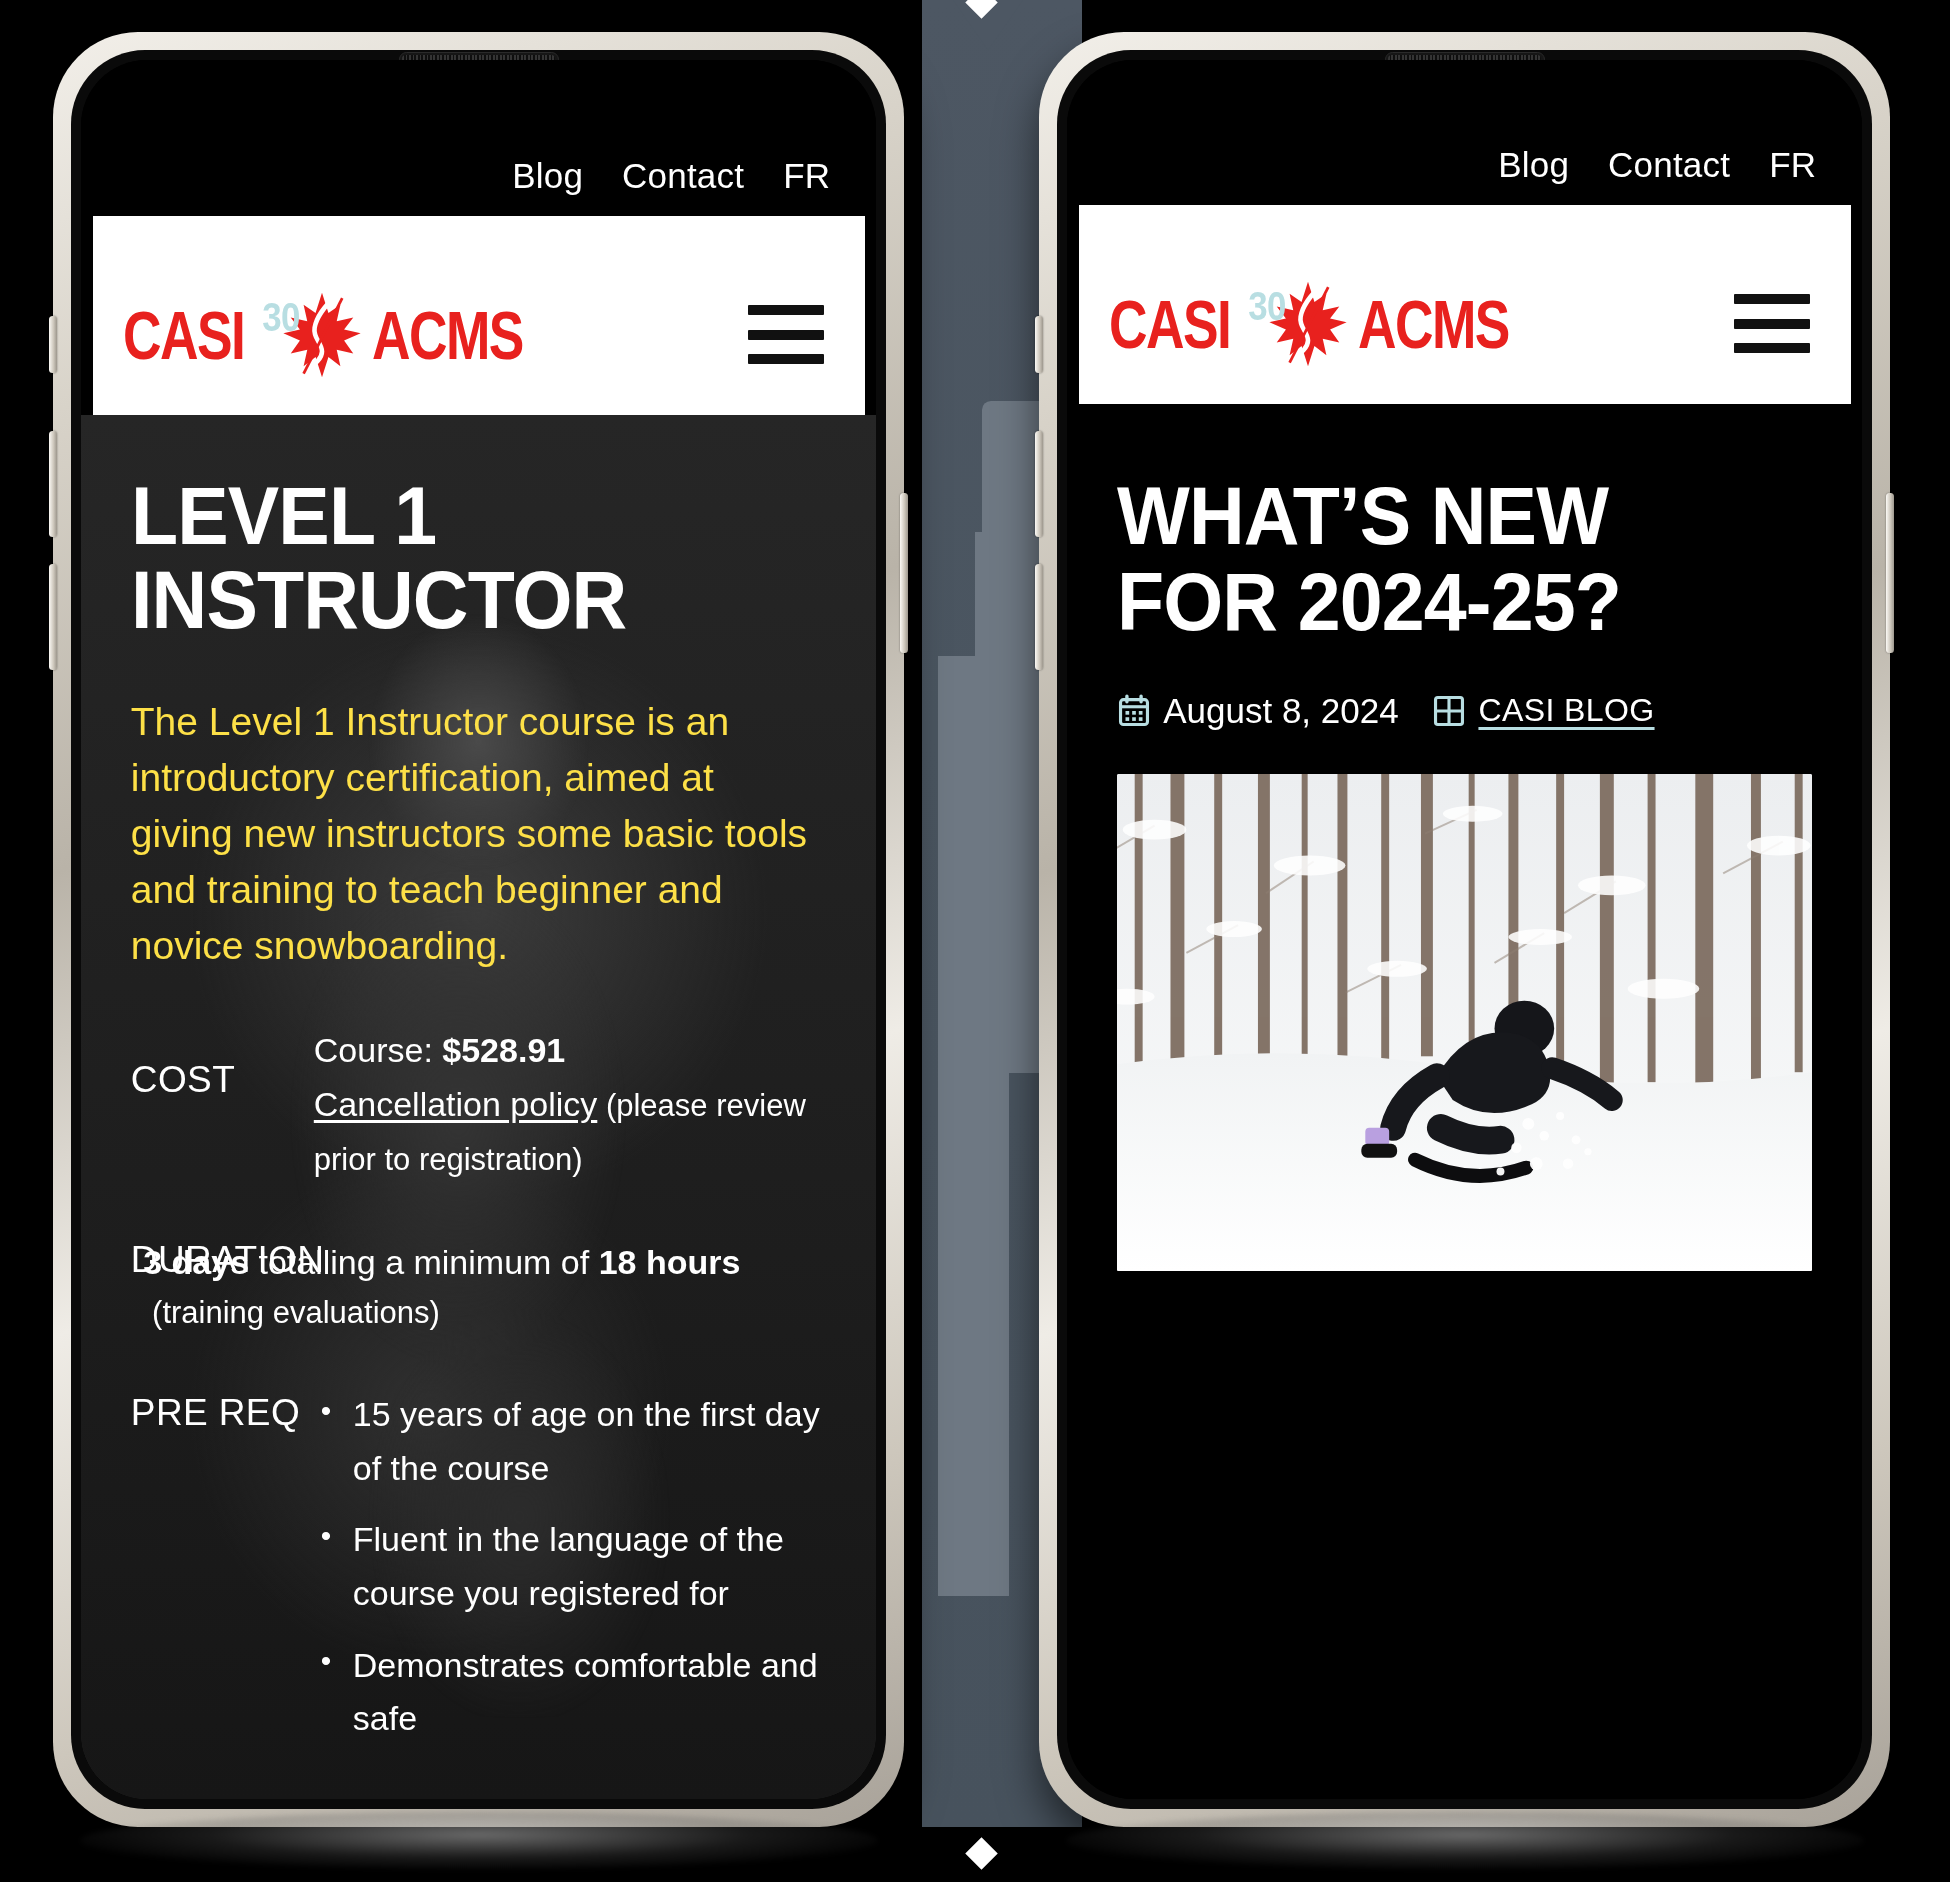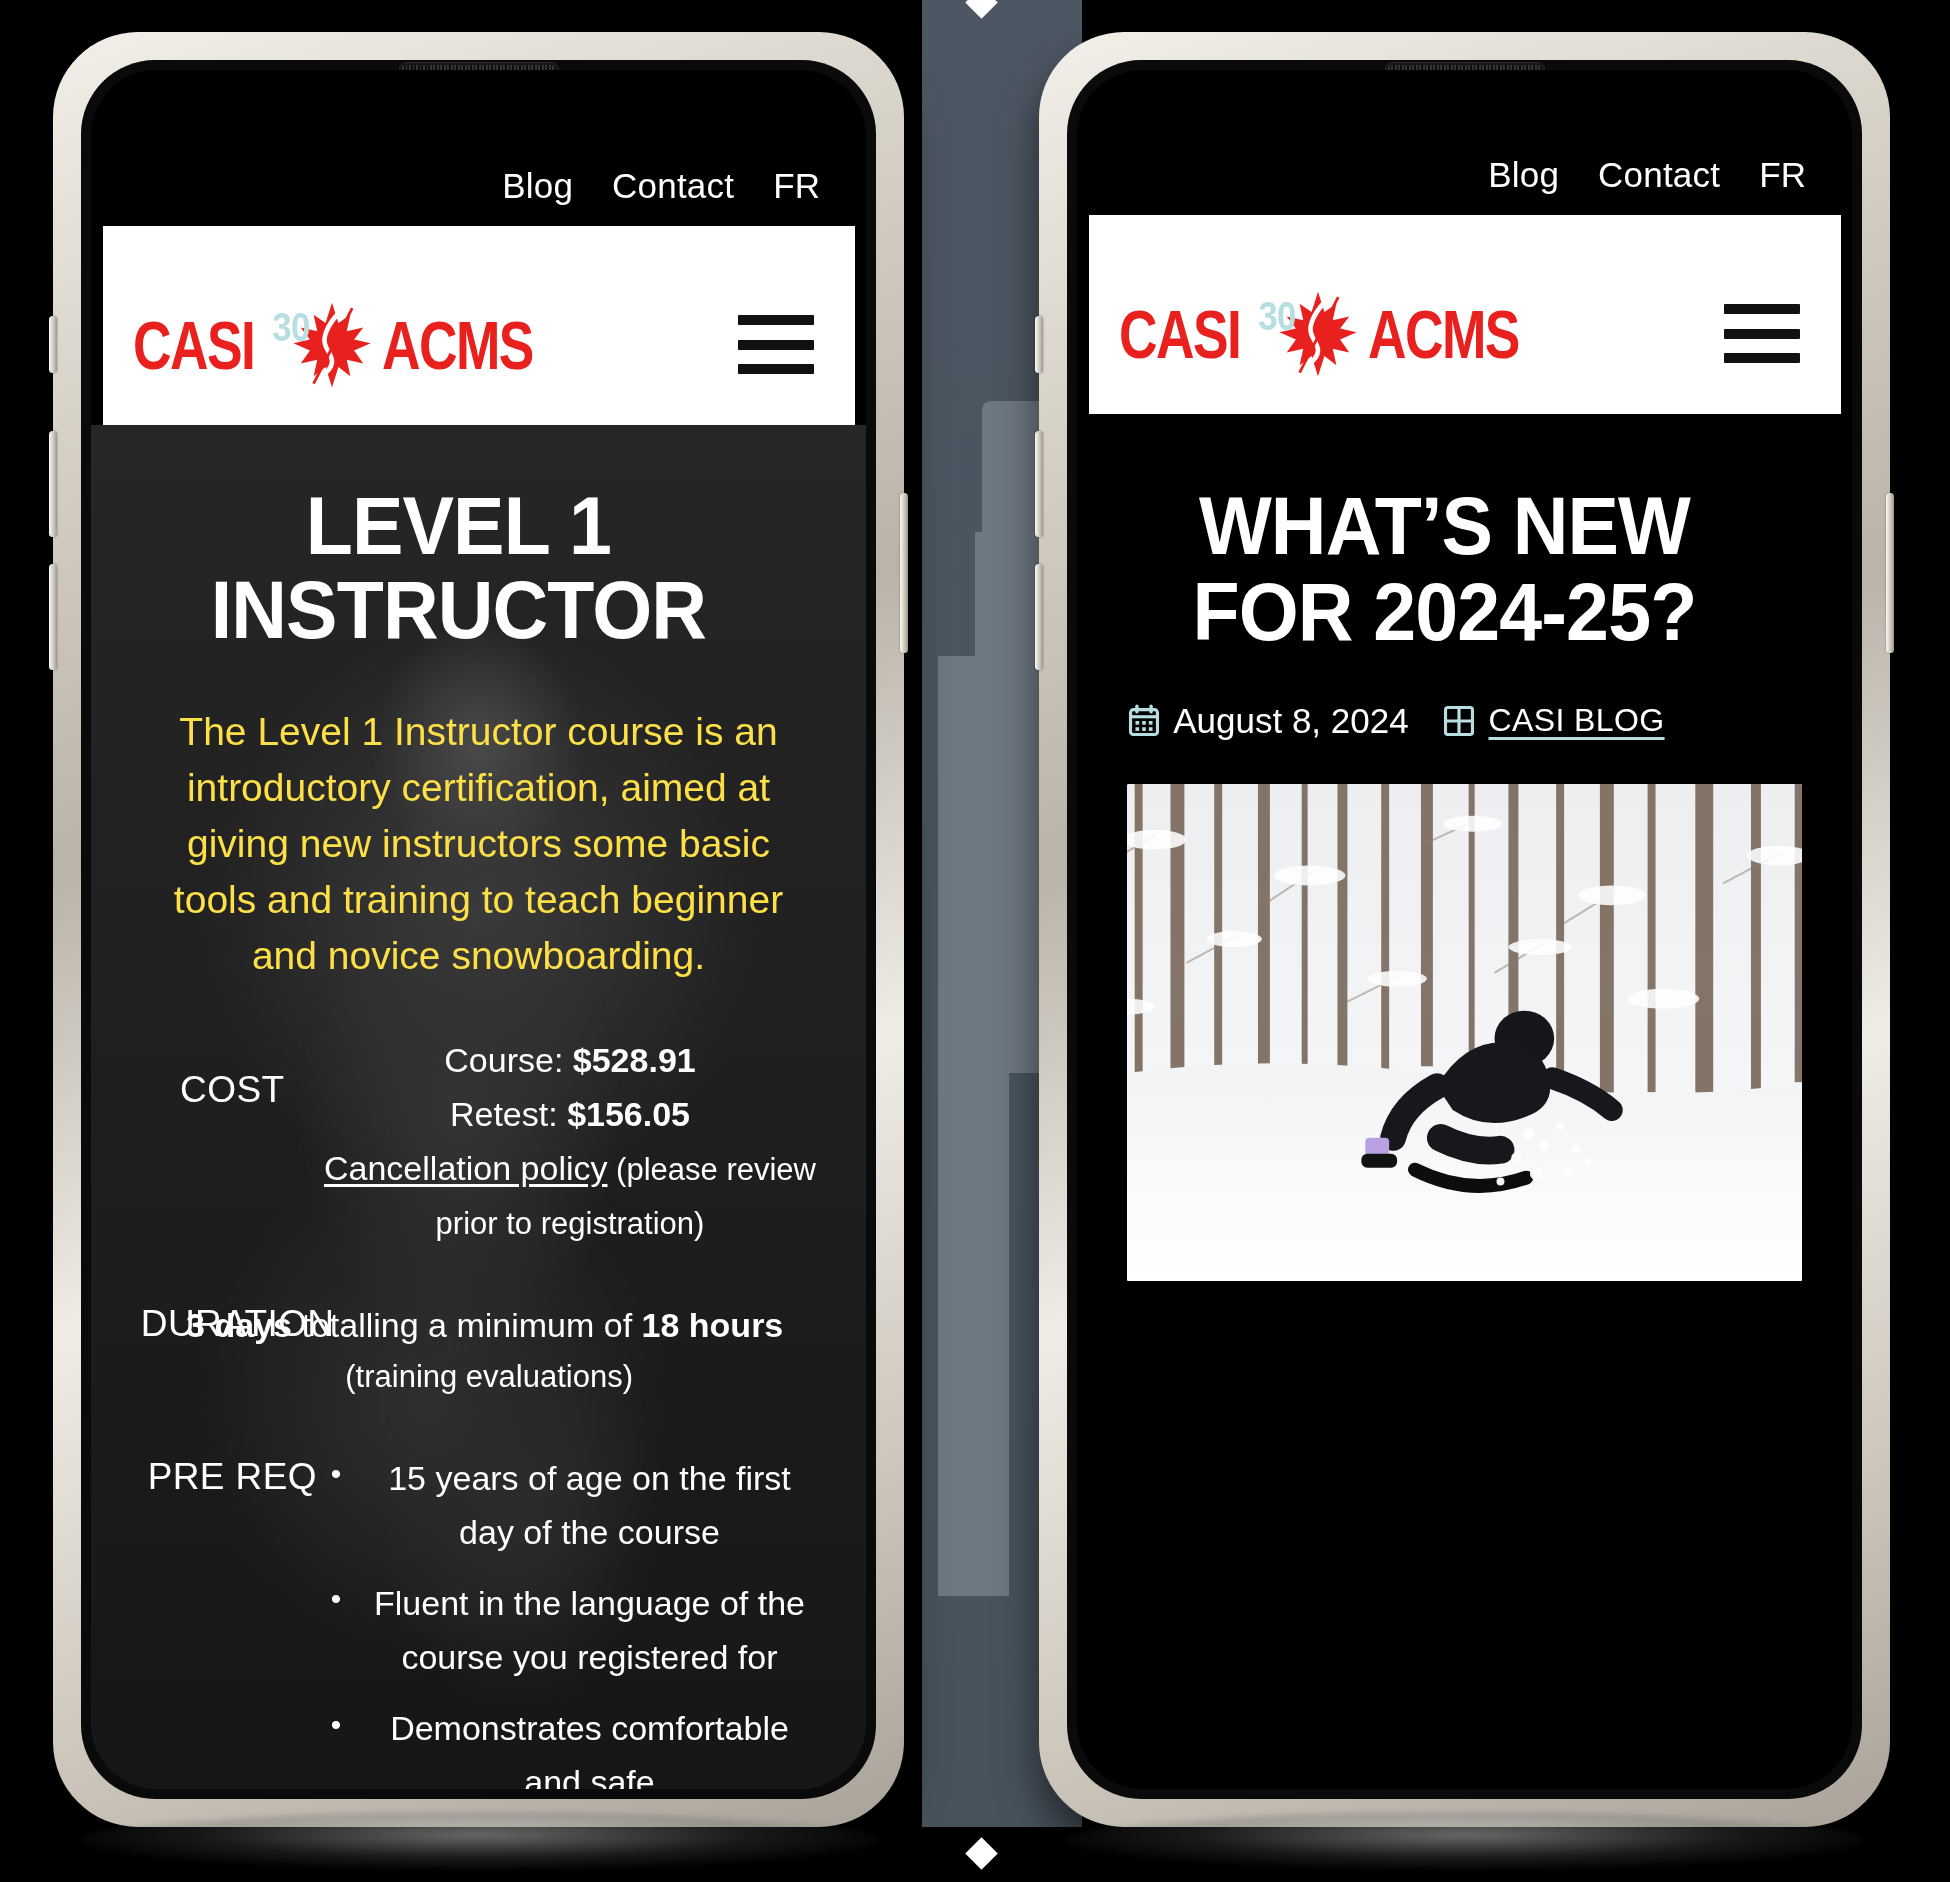--- a/index.html
+++ b/index.html
@@ -32,23 +32,22 @@
   .backdrop-diamond {
     position: absolute; width: 23px; height: 23px; background: #ffffff;
     transform: rotate(45deg);
   }
 
   
   .phone {
     position: absolute;
     border-radius: 85px;
     background: linear-gradient(160deg,#f2efe9 0%,#d8d3c9 18%,#b9b3a8 40%,#efece6 62%,#cdc7bc 82%,#a8a299 100%);
-    padding: 28px;
+    padding: 18px;
     box-shadow: 0 23px 41px rgba(0,0,0,0.55);
-    text-align: center;
   }
   .phone-inner {
     position: relative;
     width: 100%; height: 100%;
     border-radius: 74px;
     background: #0a0a0a;
     padding: 9.8px;
     overflow: hidden;
   }
   .screen {
@@ -268,23 +267,20 @@
 
           <div class="content">
             <h1 class="page-title">LEVEL 1 INSTRUCTOR</h1>
             <p class="lead">The Level 1 Instructor course is an introductory certification, aimed at giving new instructors some basic tools and training to teach beginner and novice snowboarding.</p>
 
             <div class="spec">
               <div class="spec-label w-cost">COST</div>
               <div class="spec-body">
                 <div>
                   <span>Course: </span><b>$528.91</b>
-                </div>
-                <div>
-                  <span>Retest: </span><b>$156.05</b>
                 </div>
                 <div>
                   <a href="#">Cancellation policy</a><span class="small"> (please review prior to registration)</span>
                 </div>
               </div>
             </div>
 
             <div class="spec">
               <div class="spec-label w-dur">DURATION</div>
               <div class="spec-body">

